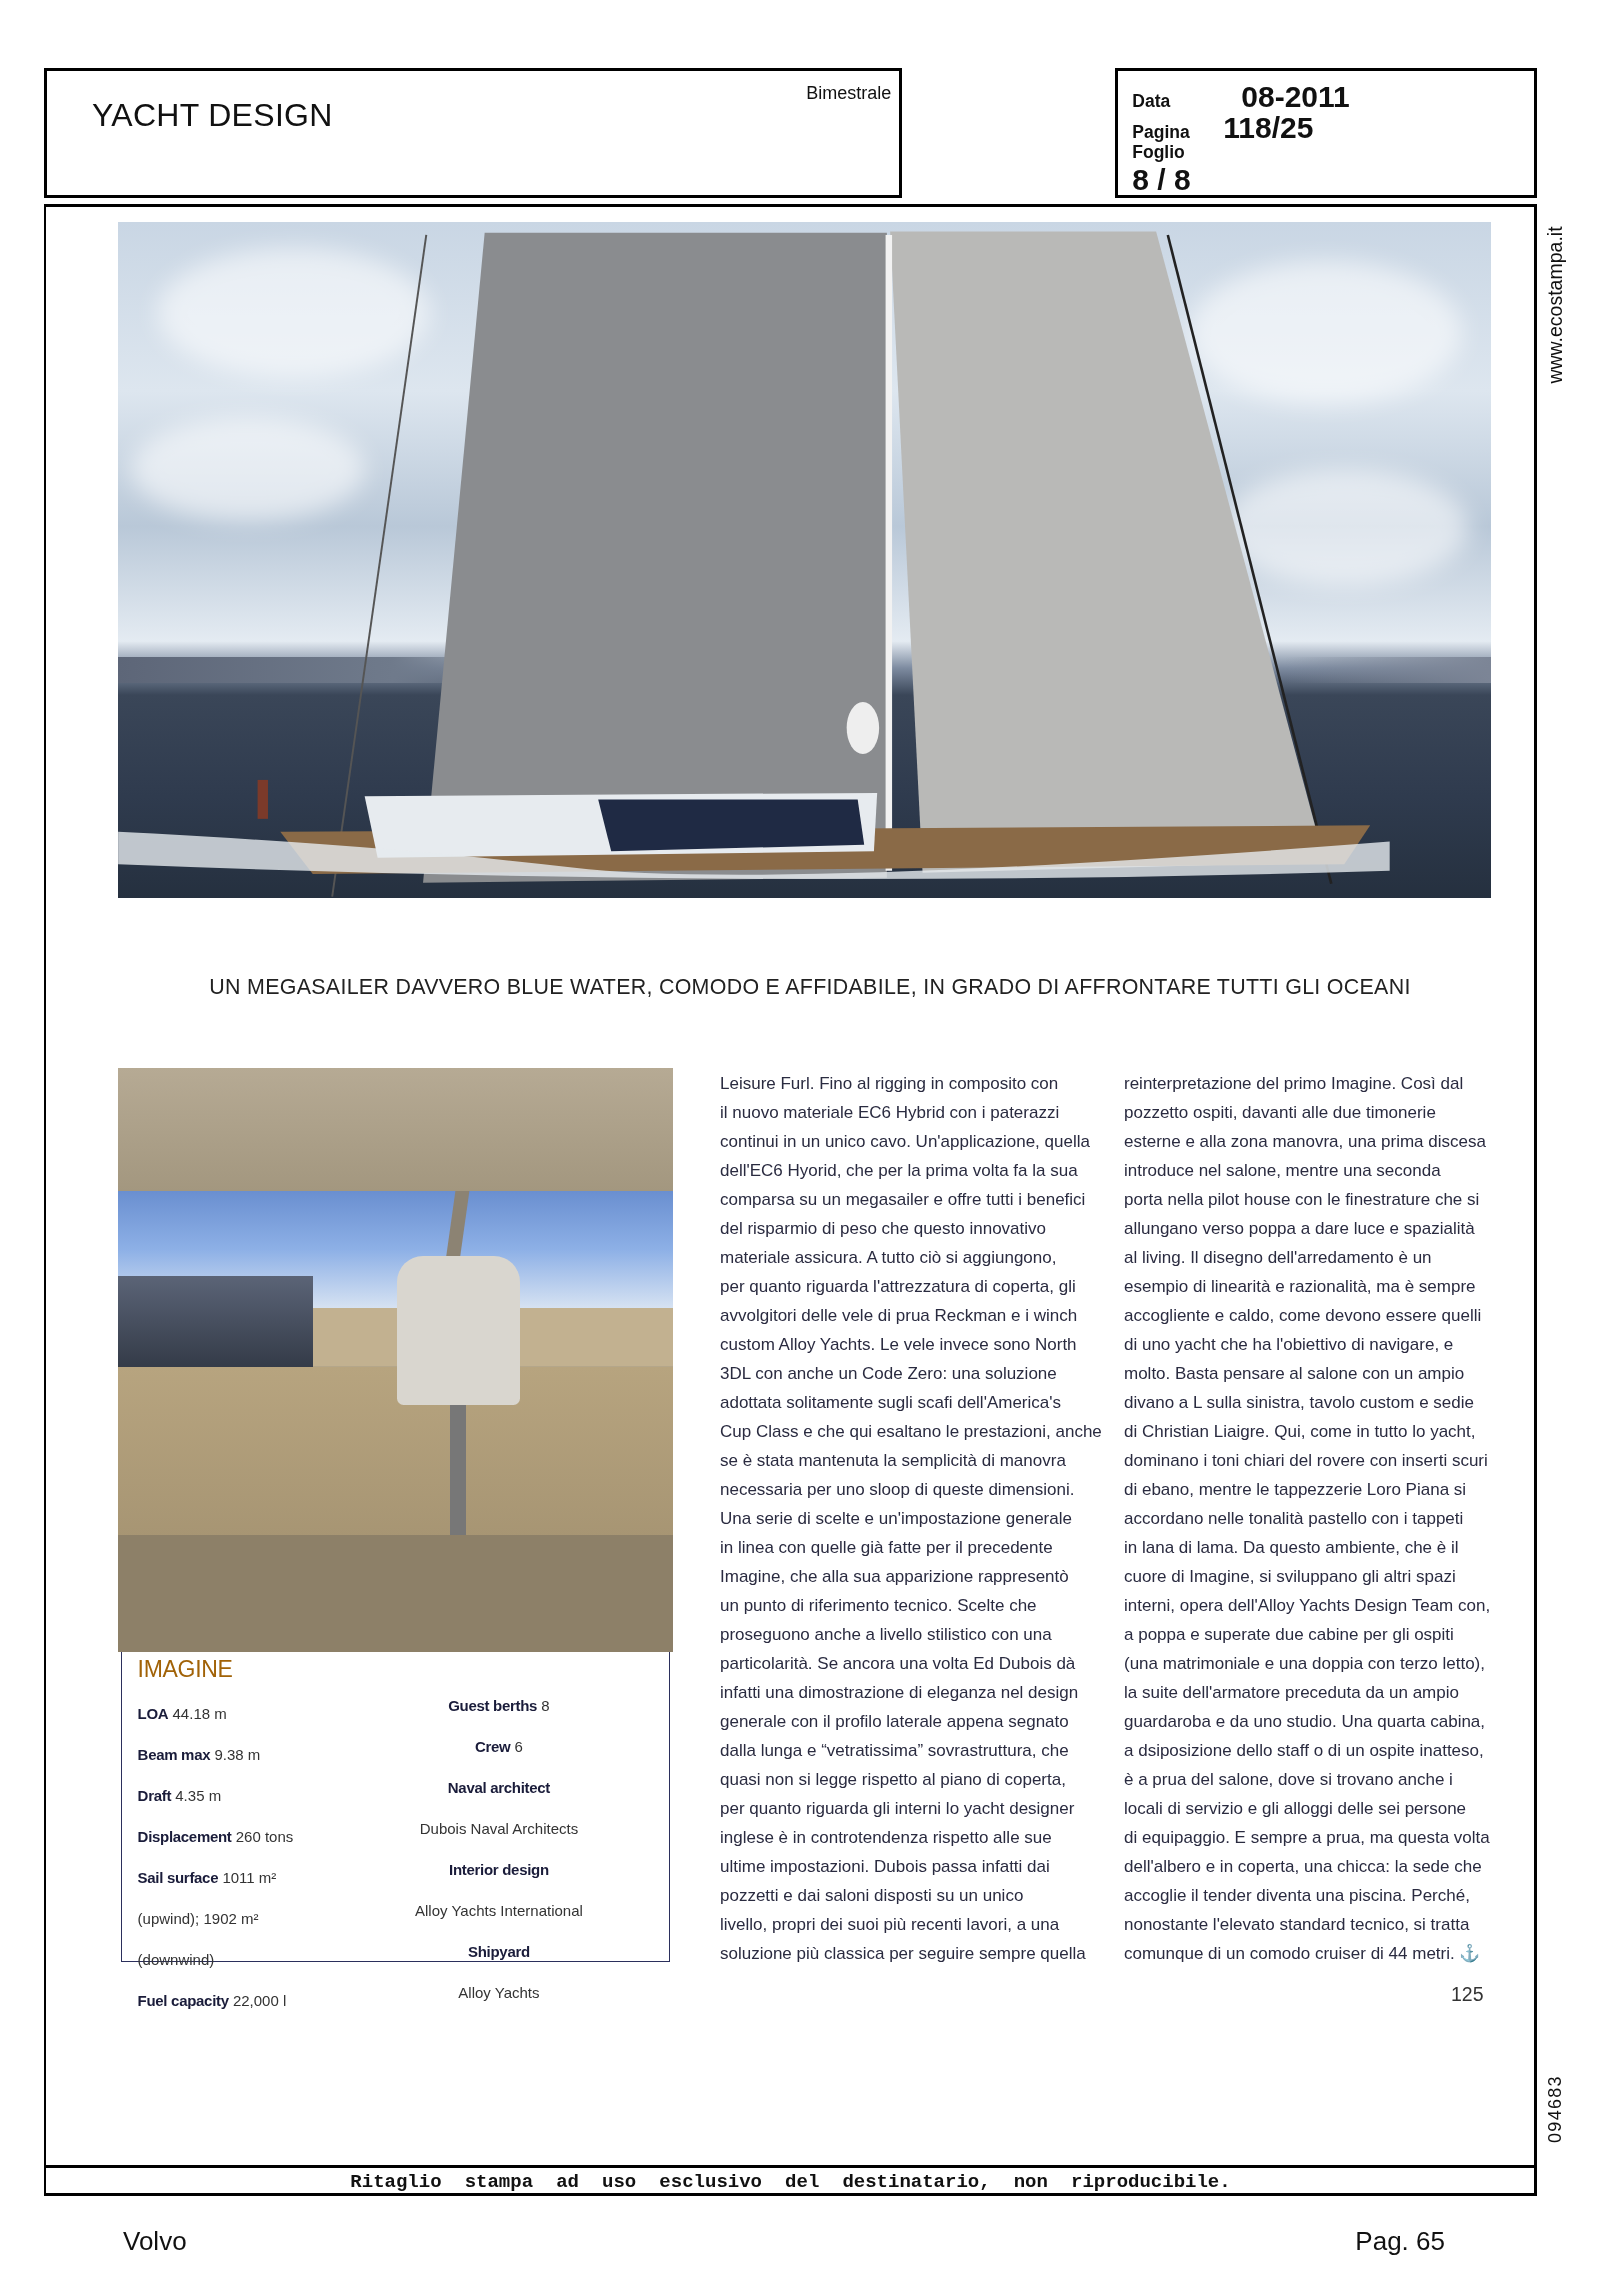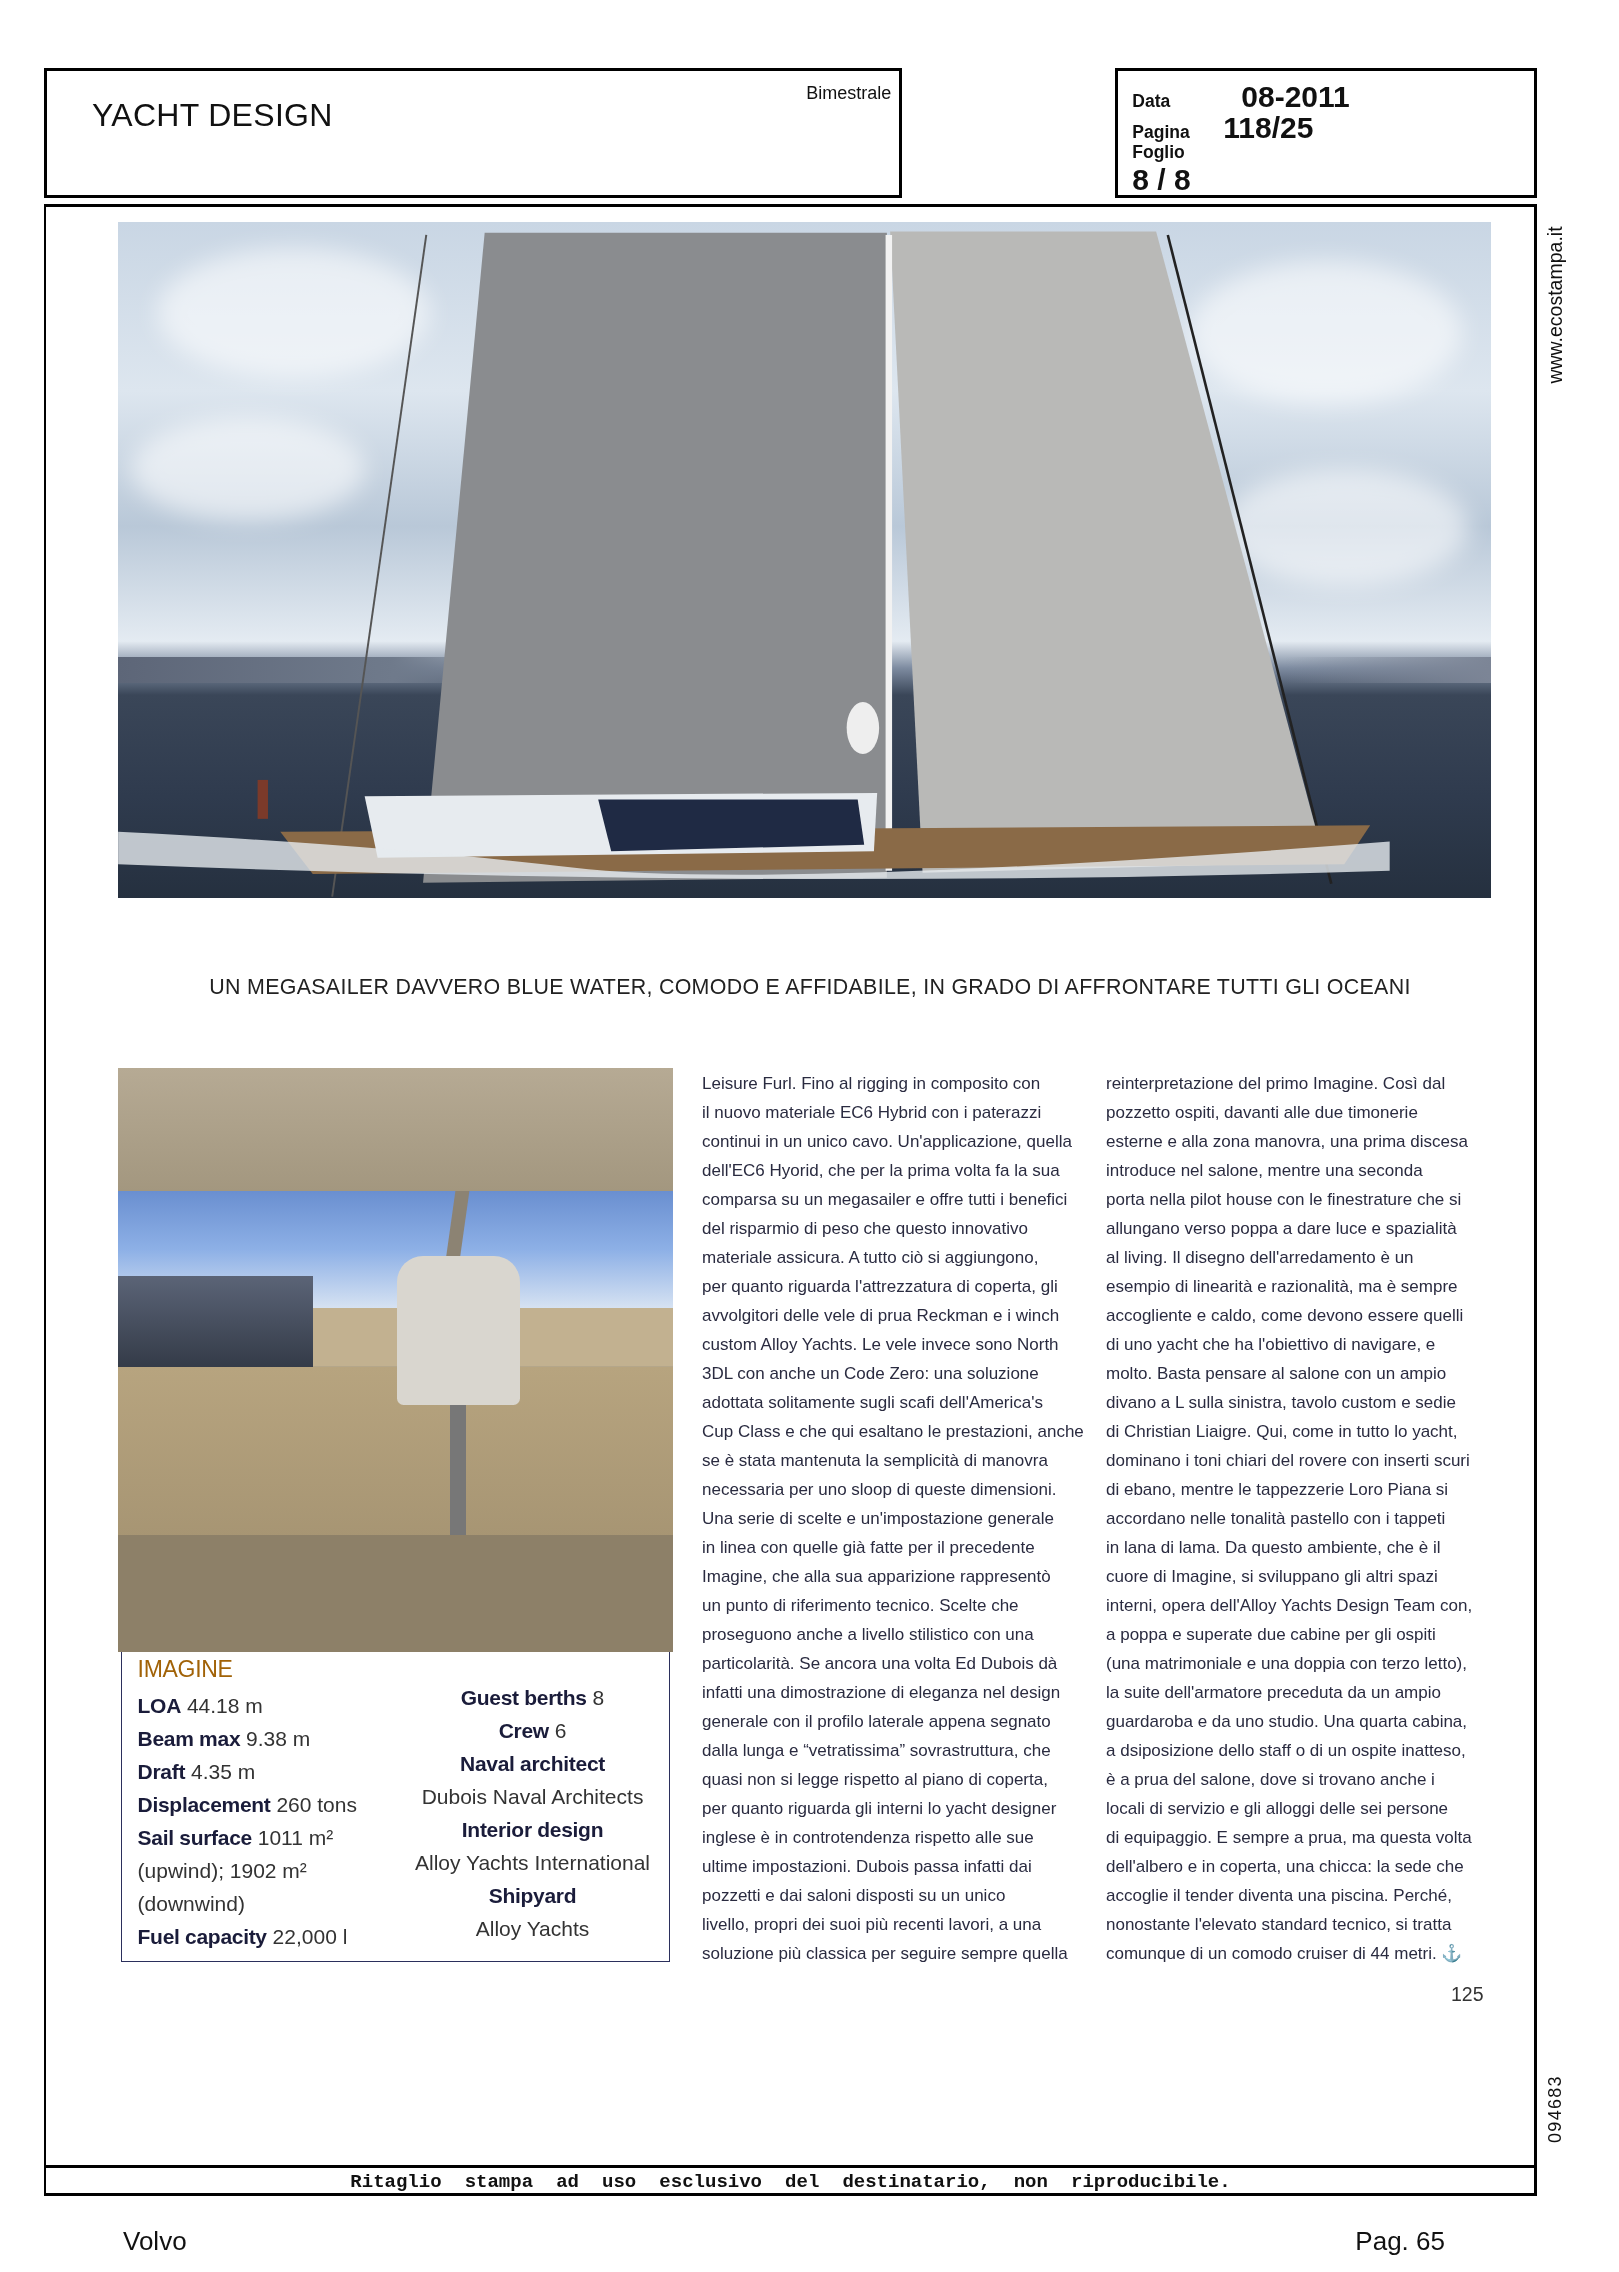--- a/index.html
+++ b/index.html
@@ -44,27 +44,27 @@
   .interior .console { position: absolute; left: 0; top: 208px; width: 195px; height: 91px; background: linear-gradient(180deg, #5b6477, #343b48); }
   .interior .chair { position: absolute; left: 279px; top: 188px; width: 123px; height: 149px; background: #d9d6cf; border-radius: 26px 26px 6.5px 6.5px; }
   .interior .pedestal { position: absolute; left: 332px; top: 337px; width: 15.6px; height: 130px; background: #777; }
   .interior .mullion { position: absolute; left: 331px; top: 123px; width: 14.3px; height: 91px; background: #8c8373; transform: skewX(-8deg); }
 
   
   .specs { position: absolute; left: 121px; top: 1652px; width: 549px; height: 310px; border: 1.3px solid #2b2f5c; border-top: none; box-sizing: border-box; color: #1a1c3a; }
   .specs .name { position: absolute; left: 15.6px; top: 3.9px; font-size: 23px; font-weight: normal; color: #a16207; letter-spacing: -0.3px; }
   .spec-col { position: absolute; top: 37px; }
   .spec-col.left { left: 15.6px; } .spec-col.right { left: 293px; top: 29px; text-align: center; }
-  .spec-line { font-size: 21px; height: 33px; line-height: 33px; white-space: nowrap; }
+  .spec-line { font-size: 15px; height: 33px; line-height: 33px; white-space: nowrap; margin-top: 8px; }
   .spec-col.right .spec-line { height: 33px; }
   .spec-line b { font-weight: bold; letter-spacing: -0.3px; }
   .spec-line .v { font-weight: normal; color: #333; }
 
   
-  .col { position: absolute; top: 1069px; width: 389px; font-size: 17px; line-height: 29px; color: #2a2b40; }
+  .col { position: absolute; top: 1069px; width: 389px; font-size: 17px; line-height: 29px; color: #2a2b40; margin-left: 18px; }
   .col div { white-space: nowrap; }
   #col-mid { left: 702px; }
   #col-right { left: 1106px; }
 
   .page-num { position: absolute; left: 1451px; top: 1983px; font-size: 19.5px; color: #333; }
 
   .disclaimer-rule { position: absolute; left: 44px; top: 2165px; width: 1493px; height: 3.2px; background: #000; }
   .disclaimer { position: absolute; left: 44px; top: 2171px; width: 1493px; text-align: center; font-family: "Liberation Mono", monospace; font-size: 19px; font-weight: bold; word-spacing: 11.7px; }
 
   .foot-left { position: absolute; left: 123px; top: 2257px; font-size: 26px; transform: translateY(-100%); }

